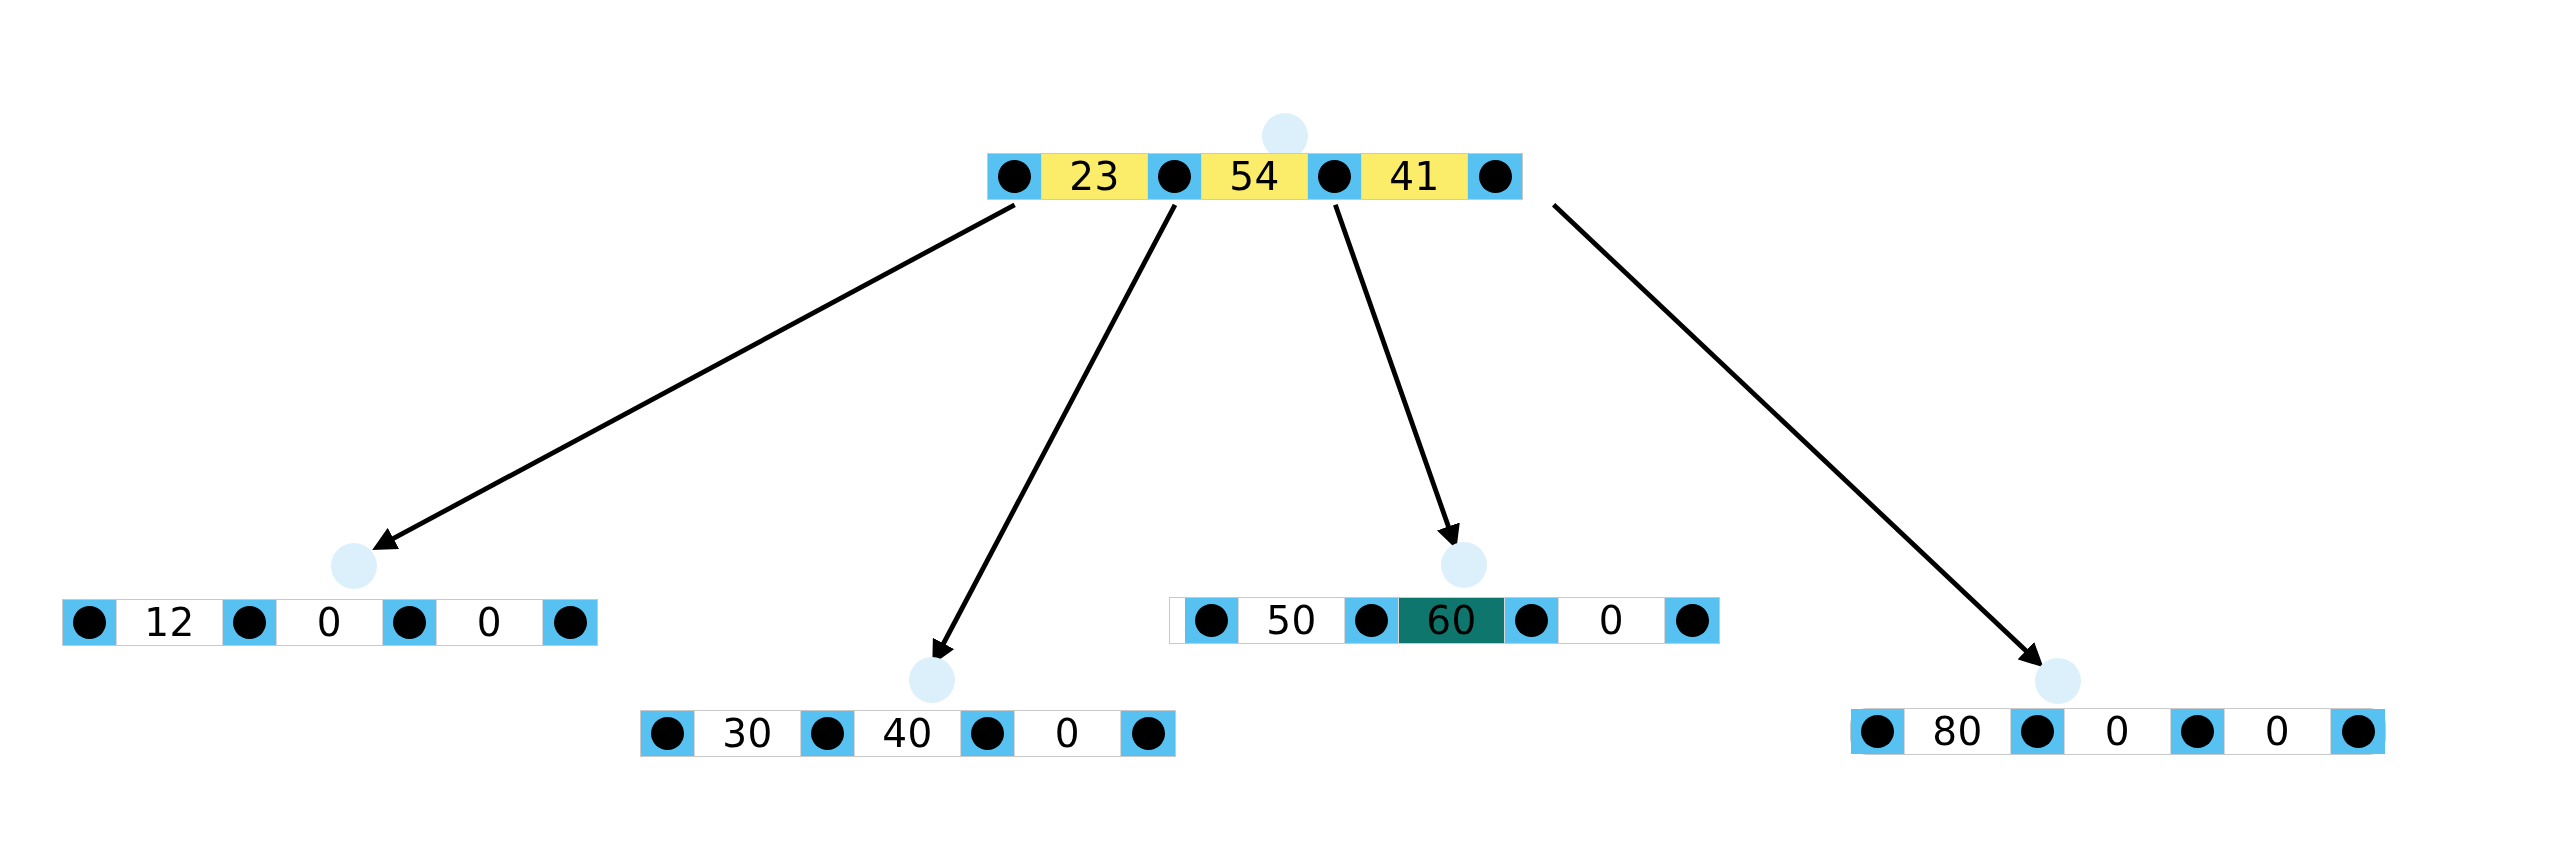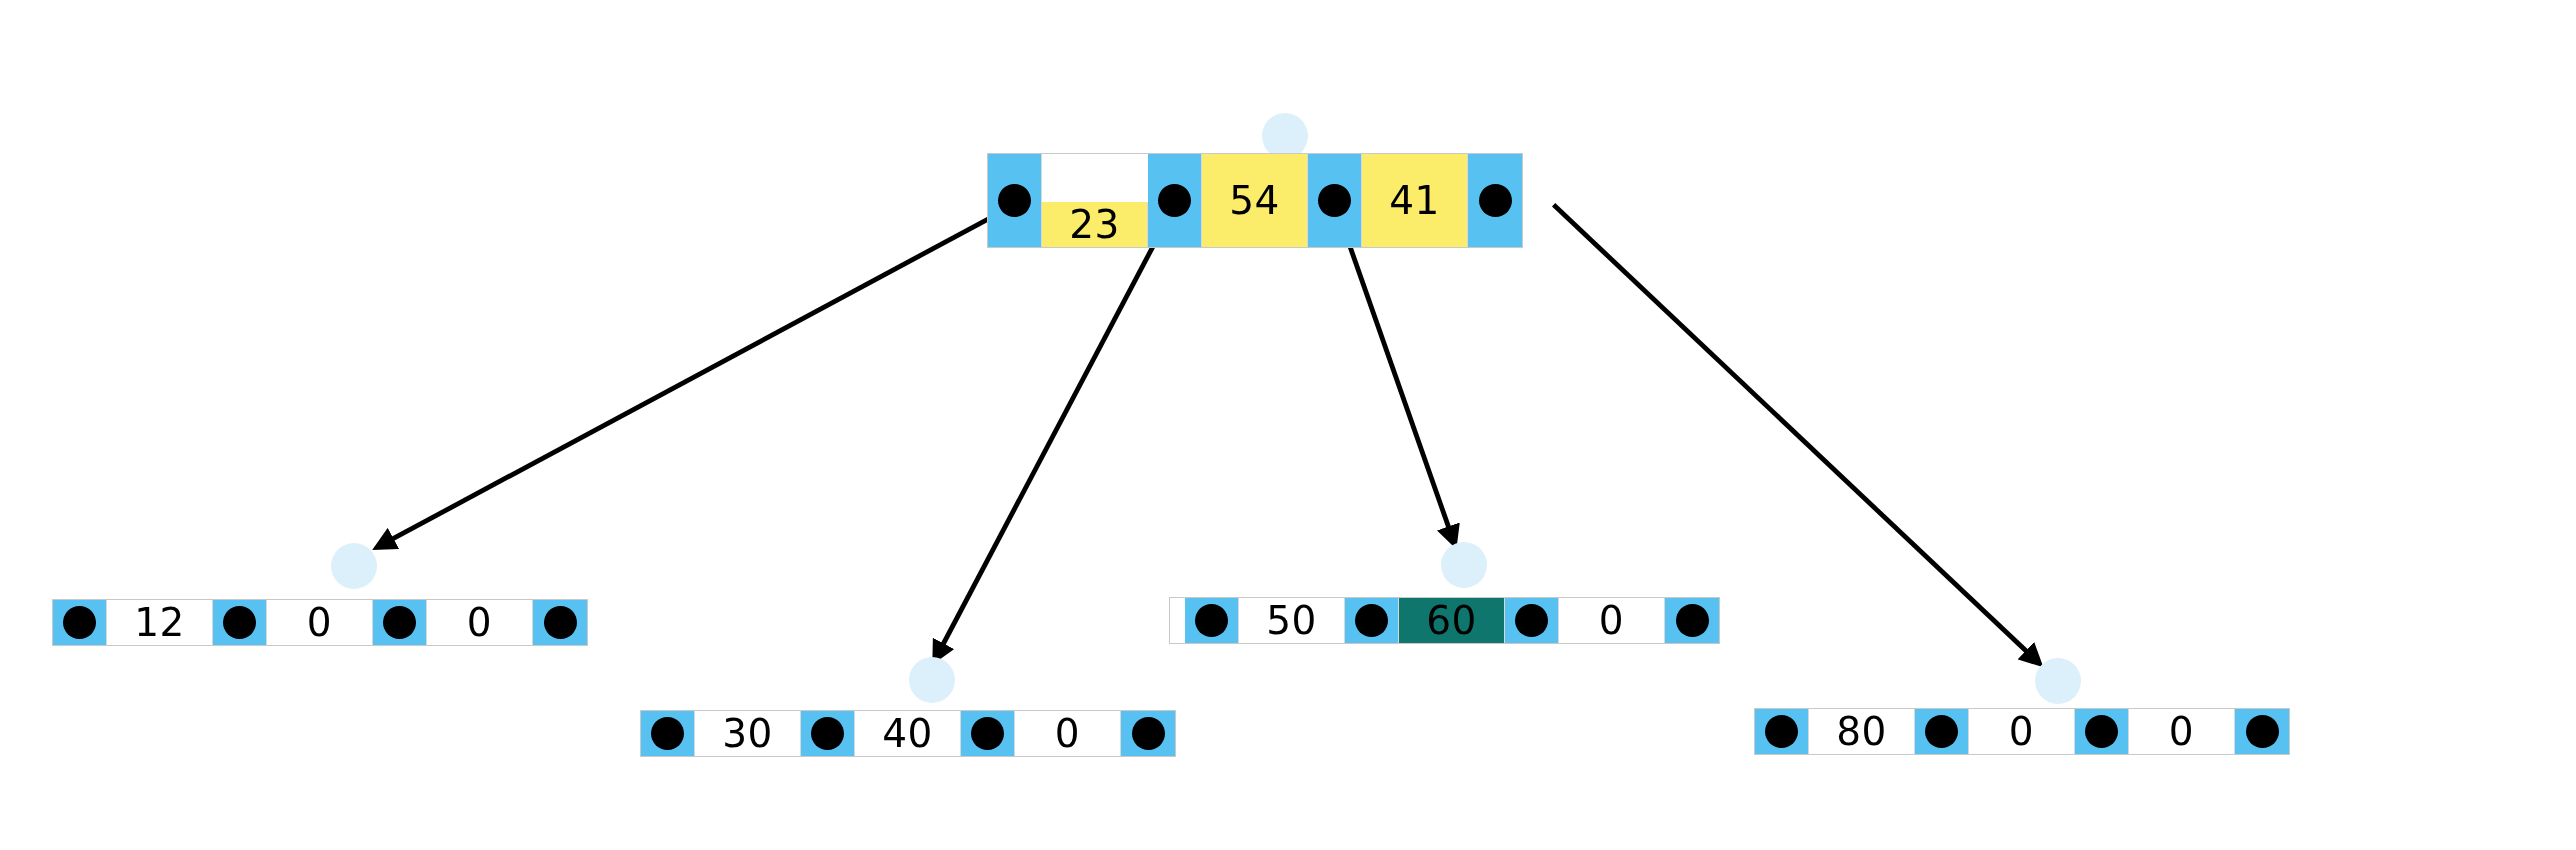--- a/index.html
+++ b/index.html
@@ -97,34 +97,34 @@
       <div class="anchor-dot" style="left: 909px; top: 657px; width: 46px; height: 46px; background: rgb(220, 240, 251);"></div>
       <div class="anchor-dot" style="left: 1441px; top: 542px; width: 46px; height: 46px; background: rgb(220, 240, 251);"></div>
       <div class="anchor-dot" style="left: 2035px; top: 658px; width: 46px; height: 46px; background: rgb(220, 240, 251);"></div>
     </div>
 
   <div id="nodes-group">
       <div class="btree-node" style="left: 987px; top: 153px;">
         <div class="cell cell-pointer" style="background: rgb(87, 193, 242);">
           <div class="ptr-dot" style="background: rgb(0, 0, 0);"></div>
         </div>
-        <div class="cell cell-value root-value" style="background: rgb(251, 236, 106); margin-top: 48px;">23</div>
+        <div class="cell cell-value root-value" style="background: rgb(251, 236, 106);">23</div>
         <div class="cell cell-pointer" style="background: rgb(87, 193, 242);">
           <div class="ptr-dot" style="background: rgb(0, 0, 0);"></div>
         </div>
         <div class="cell cell-value root-value" style="background: rgb(251, 236, 106);">54</div>
         <div class="cell cell-pointer" style="background: rgb(87, 193, 242);">
           <div class="ptr-dot" style="background: rgb(0, 0, 0);"></div>
         </div>
         <div class="cell cell-value root-value" style="background: rgb(251, 236, 106);">41</div>
         <div class="cell cell-pointer" style="background: rgb(87, 193, 242);">
           <div class="ptr-dot" style="background: rgb(0, 0, 0);"></div>
         </div>
       </div>
-      <div class="btree-node" style="left: 52px; top: 599px;">
+      <div class="btree-node" style="left: 62px; top: 599px;">
         <div class="cell cell-pointer" style="background: rgb(87, 193, 242);">
           <div class="ptr-dot" style="background: rgb(0, 0, 0);"></div>
         </div>
         <div class="cell cell-value leaf-value" style="background: rgb(255, 255, 255);">12</div>
         <div class="cell cell-pointer" style="background: rgb(87, 193, 242);">
           <div class="ptr-dot" style="background: rgb(0, 0, 0);"></div>
         </div>
         <div class="cell cell-value leaf-value" style="background: rgb(255, 255, 255);">0</div>
         <div class="cell cell-pointer" style="background: rgb(87, 193, 242);">
           <div class="ptr-dot" style="background: rgb(0, 0, 0);"></div>
@@ -161,21 +161,21 @@
         </div>
         <div class="cell cell-value leaf-value" style="background: #0f766e;">60</div>
         <div class="cell cell-pointer" style="background: rgb(87, 193, 242);">
           <div class="ptr-dot" style="background: rgb(0, 0, 0);"></div>
         </div>
         <div class="cell cell-value leaf-value" style="background: rgb(255, 255, 255);">0</div>
         <div class="cell cell-pointer" style="background: rgb(87, 193, 242);">
           <div class="ptr-dot" style="background: rgb(0, 0, 0);"></div>
         </div>
       </div>
-      <div class="btree-node" style="left: 1754px; top: 708px;">
+      <div class="btree-node" style="left: 1850px; top: 708px; border-radius: 17px;">
         <div class="cell cell-pointer" style="background: rgb(87, 193, 242);">
           <div class="ptr-dot" style="background: rgb(0, 0, 0);"></div>
         </div>
         <div class="cell cell-value leaf-value" style="background: rgb(255, 255, 255);">80</div>
         <div class="cell cell-pointer" style="background: rgb(87, 193, 242);">
           <div class="ptr-dot" style="background: rgb(0, 0, 0);"></div>
         </div>
         <div class="cell cell-value leaf-value" style="background: rgb(255, 255, 255);">0</div>
         <div class="cell cell-pointer" style="background: rgb(87, 193, 242);">
           <div class="ptr-dot" style="background: rgb(0, 0, 0);"></div>

